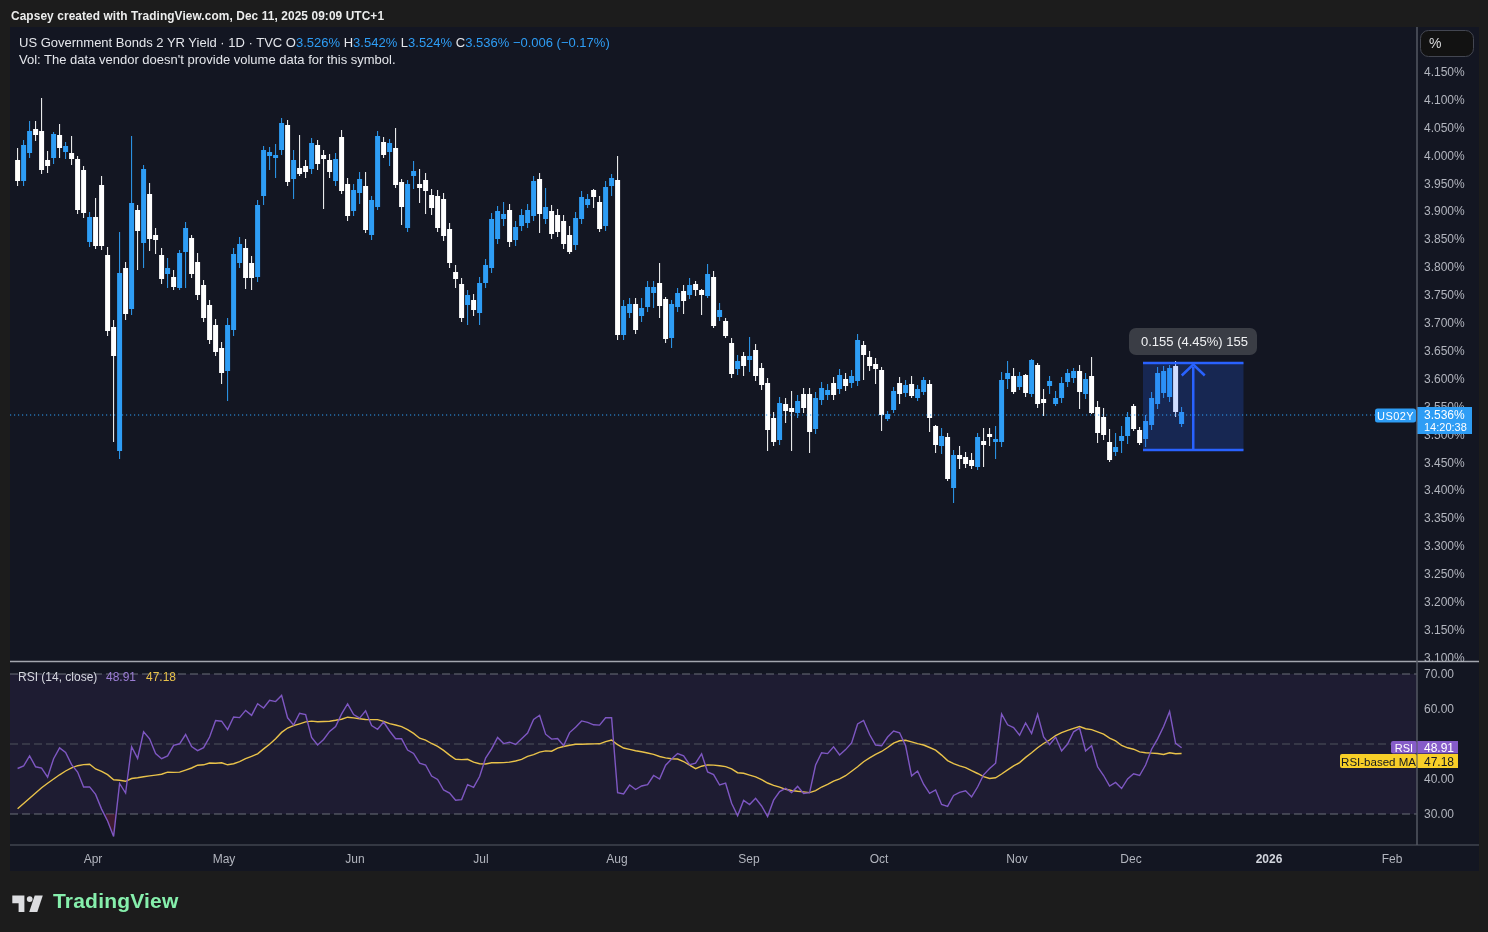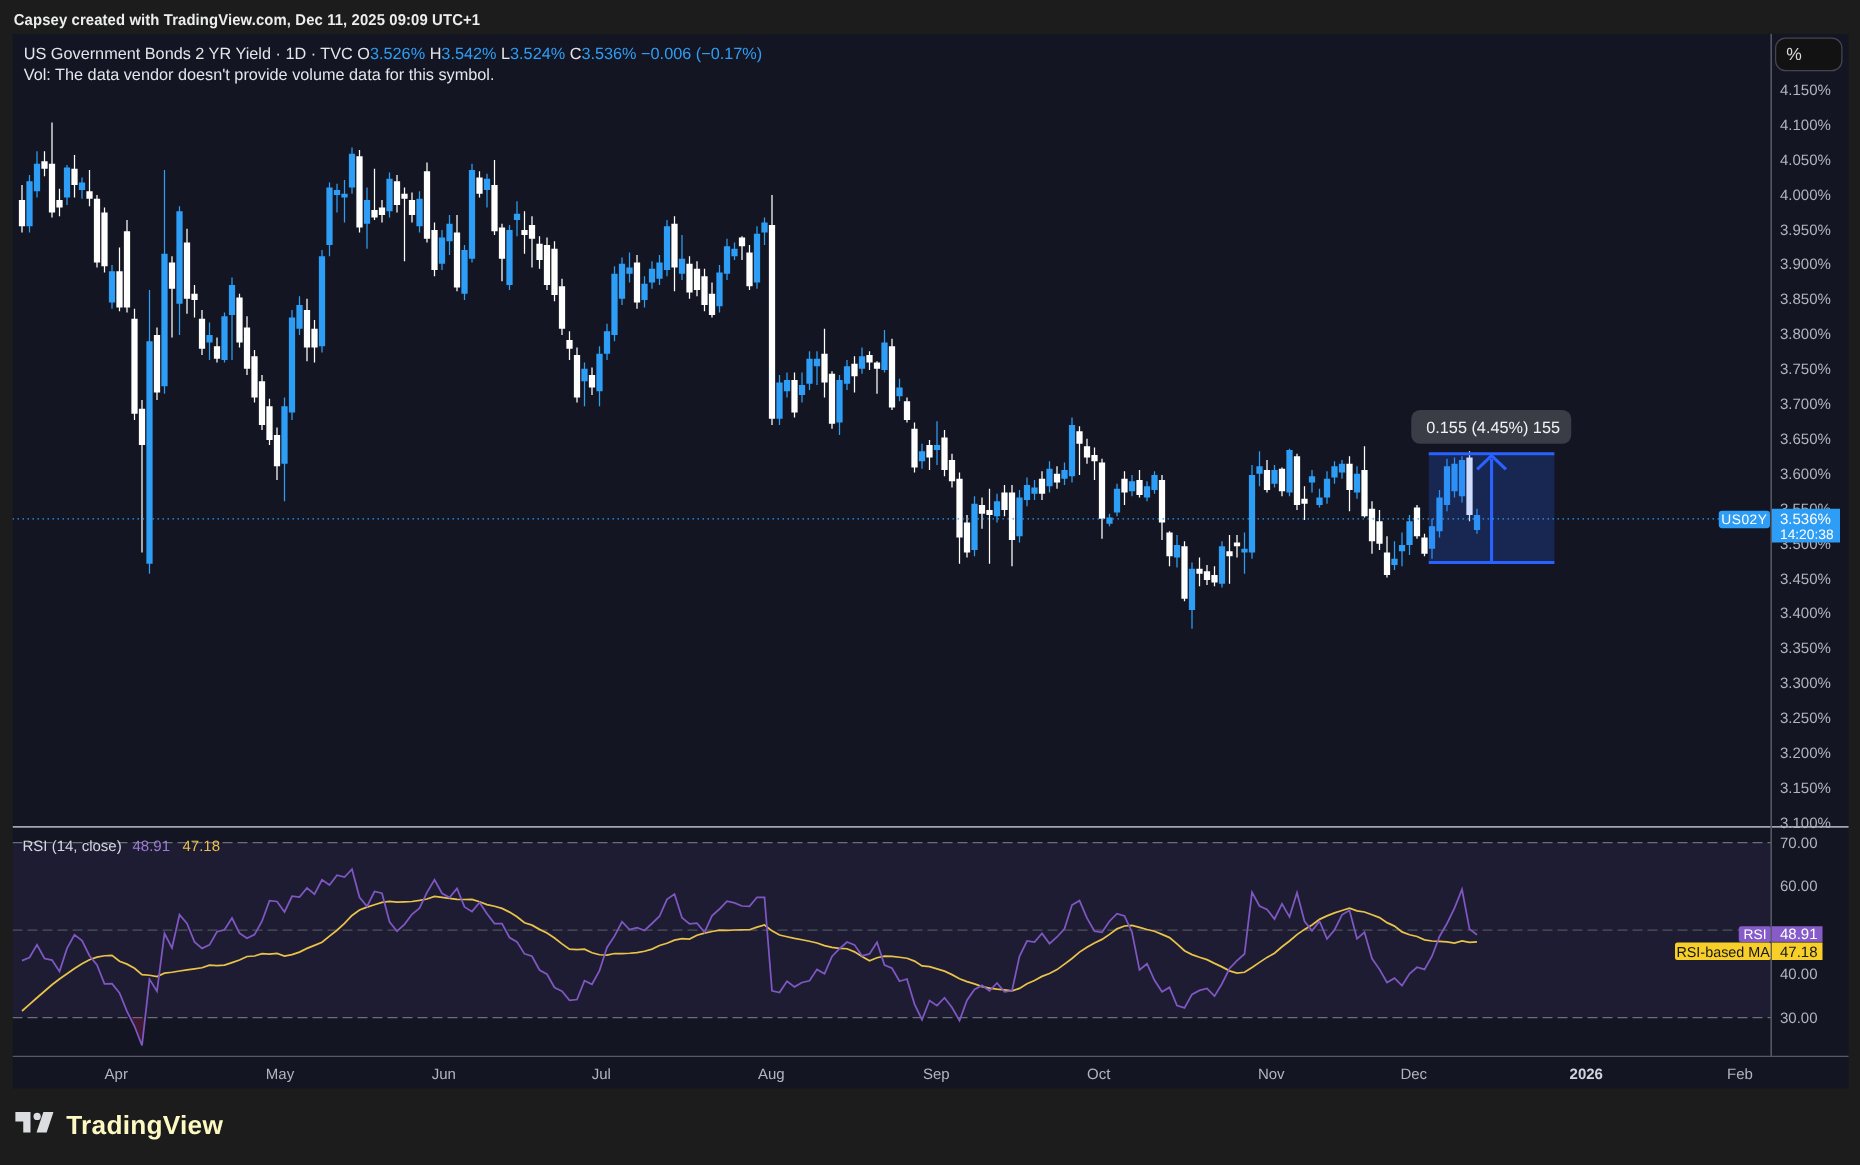--- a/index.html
+++ b/index.html
@@ -1,17 +1,17 @@
 <!DOCTYPE html>
 <html><head><meta charset="utf-8"><style>
 *{margin:0;padding:0;box-sizing:border-box}
 body{width:1488px;height:932px;background:#1c1c1c;font-family:"Liberation Sans",sans-serif;overflow:hidden;position:relative}
 #topbar{position:absolute;left:11px;top:9px;color:#eceded;font-size:12.5px;font-weight:700;transform:scale(0.95,1);transform-origin:0 0;letter-spacing:0.1px}
 #frame{position:absolute;left:10px;top:27px;width:1469px;height:844px}
-#logo{position:absolute;left:12px;top:889px;display:flex;align-items:flex-start;color:#fef9c3}
+#logo{position:absolute;left:12px;top:889px;display:flex;align-items:flex-end;color:#86efac}
 #logo span{font-size:21px;font-weight:bold;margin-left:10px;letter-spacing:0.2px}
 </style></head>
 <body>
 <div id="topbar">Capsey created with TradingView.com, Dec 11, 2025 09:09 UTC+1</div>
 <div id="frame"><svg width="1469" height="844" viewBox="10 27 1469 844" font-family="Liberation Sans, sans-serif">
 <rect x="10" y="27" width="1469" height="844" fill="#131622"></rect>
 <rect x="10" y="674.0" width="1407" height="140.0" fill="rgba(126,87,194,0.10)"></rect>
 <line x1="10" y1="674.0" x2="1417" y2="674.0" stroke="#6b6e79" stroke-width="1" stroke-dasharray="8 4"></line>
 <line x1="10" y1="814.0" x2="1417" y2="814.0" stroke="#6b6e79" stroke-width="1" stroke-dasharray="8 4"></line>
 <line x1="10" y1="744.0" x2="1417" y2="744.0" stroke="#4e525c" stroke-width="1" stroke-dasharray="8 4"></line>

